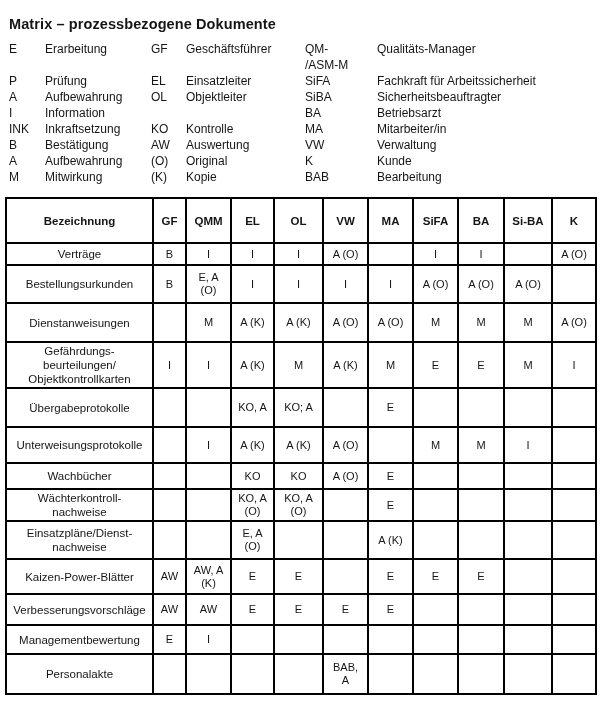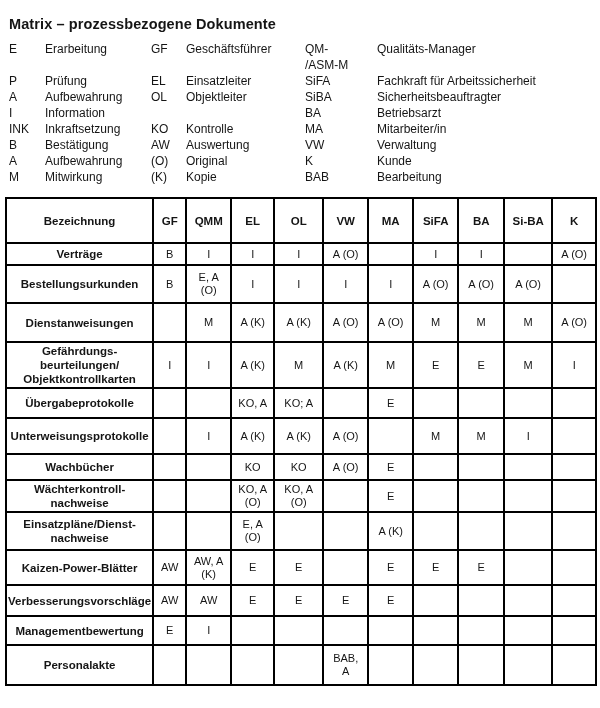--- a/index.html
+++ b/index.html
@@ -48,21 +48,21 @@
     height: 41px;
   }
   table.matrix td.cell {
     font-size: 11px;
     font-weight: normal;
     white-space: pre-line;
     line-height: 13px;
   }
   table.matrix th.rowlabel {
     font-size: 11.5px;
-    font-weight: bold;
+    font-weight: normal;
     white-space: pre-line;
     line-height: 14px;
   }
 </style>
 </head>
 <body>
 
 <div class="page">
   <div class="title">Matrix – prozessbezogene Dokumente</div>
   <div class="legend">
@@ -217,21 +217,21 @@
           <td class="cell">I</td>
           <td class="cell">A (K)</td>
           <td class="cell">M</td>
           <td class="cell">A (K)</td>
           <td class="cell">M</td>
           <td class="cell">E</td>
           <td class="cell">E</td>
           <td class="cell">M</td>
           <td class="cell">I</td>
         </tr>
-        <tr style="height: 30px; padding-left: 36px;">
+        <tr style="height: 39px; padding-left: 36px;">
           <th class="rowlabel">Übergabeprotokolle</th>
           <td class="cell"></td>
           <td class="cell"></td>
           <td class="cell">KO, A</td>
           <td class="cell">KO; A</td>
           <td class="cell"></td>
           <td class="cell">E</td>
           <td class="cell"></td>
           <td class="cell"></td>
           <td class="cell"></td>

